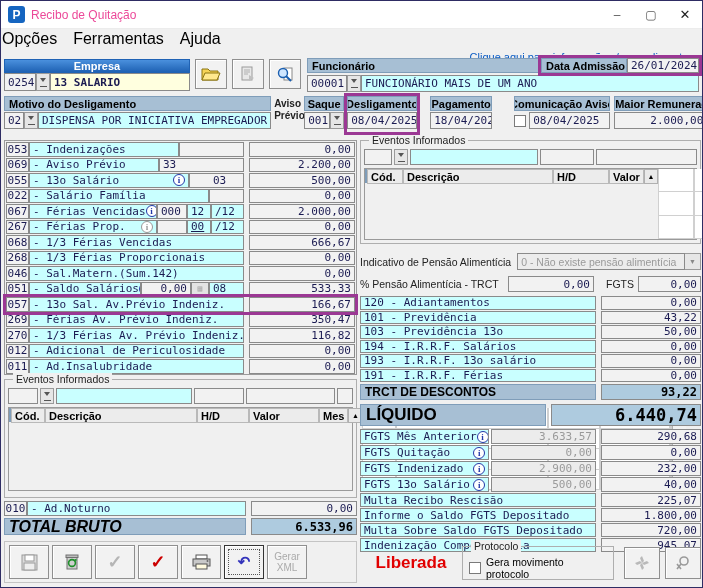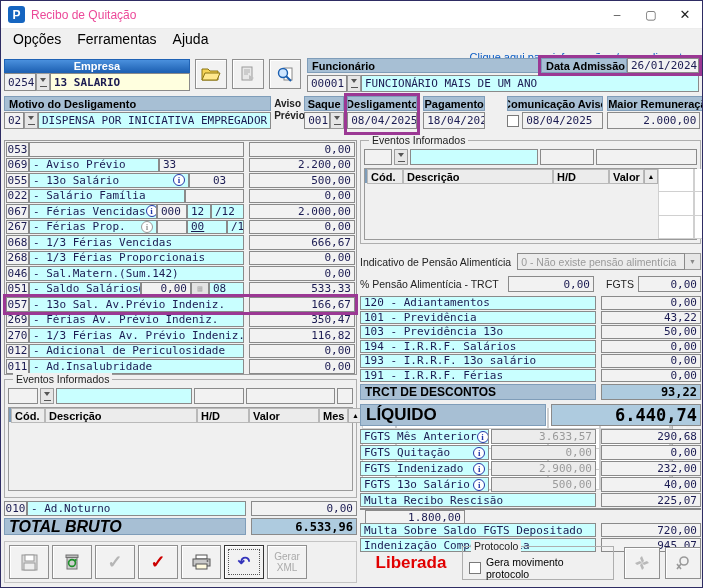--- a/index.html
+++ b/index.html
@@ -11,21 +11,21 @@
   #titlebar{position:absolute;top:0;left:0;right:0;height:28px;background:#ffffff;
     display:flex;align-items:center;padding-left:7px;border-bottom:1px solid #ececec;}
   .appicon{width:17px;height:17px;background:#1565c0;color:#fff;border-radius:3px;
     font:bold 12px "Liberation Sans",sans-serif;display:flex;align-items:center;justify-content:center;}
   .title{font-size:12px;color:#ec4899;margin-left:6px;flex:1;}
   .winbtn{width:34px;height:27px;display:flex;align-items:center;justify-content:center;
     font-size:12px;color:#5a5a5a;}
   .winbtn.close{color:#222;font-size:13px;}
   
   #menubar{position:absolute;top:28px;left:0;right:0;height:19px;background:#f0f0f0;
-    display:flex;align-items:center;padding-left:12px;gap:16px;font-size:14px;}
+    display:flex;align-items:center;padding-left:1px;gap:16px;font-size:16px;}
   #linkrow{position:absolute;top:46px;left:0;right:0;height:12px;text-align:right;padding-right:8px;}
   #linkrow a{font-size:11px;color:#0a5bc4;text-decoration:underline;}
   
   .fld{background:#f2f2f2;border:1px solid #8a8a8a;
     font:11px "DejaVu Sans Mono",monospace;color:#1b1b52;
     display:flex;align-items:center;padding:0 3px;overflow:hidden;white-space:nowrap;}
   .cyan{background:#c9ffff;}
   .yellow{background:#ffffdf;font-weight:bold;}
   .grayed{color:#9a9a9a;background:#ececec;justify-content:flex-end;}
   .vright{justify-content:flex-end;}
@@ -219,21 +219,21 @@
         <div class="fld" style="width:26px">001</div>
         <div class="spin"></div>
       </div>
     </div>
     <div class="col hl" style="width:70px;margin-left:3px">
       <div class="phead">Desligamento</div>
       <div class="hrow">
           <div class="fld" style="flex:1">08/04/2025</div>
         </div>
     </div>
-    <div class="col" style="width:62px;margin-left:6px">
+    <div class="col" style="width:62px;margin-left:13px">
       <div class="phead">Pagamento</div>
       <div class="hrow">
           <div class="fld" style="flex:1">18/04/2025</div>
         </div>
     </div>
     <div class="col" style="width:96px;margin-left:22px">
       <div class="phead">Comunicação Aviso</div>
       <div class="hrow" style="align-items:center;gap:3px">
         <div class="cb"></div>
         <div class="fld" style="flex:1;height:17px">08/04/2025</div>
@@ -246,20 +246,21 @@
         <span class="ii" style="margin-left:2px">i</span>
       </div>
     </div>
   </div>
 
   <div id="leftgrid">
     <div id="earn-rows">
         <div class="lrow">
           <div class="lleft">
             <div class="cell code fld">053</div>
+            <div class="cell fld cyan lab" style="width: 150px;">- Indenizações</div>
             <div class="cell fld" style="flex: 1 1 0%;"></div>
           </div>
           <div class="lval fld">0,00</div>
         </div>
         <div class="lrow">
           <div class="lleft">
             <div class="cell code fld">069</div>
             <div class="cell fld cyan lab" style="width: 130px;">- Aviso Prévio</div>
             <div class="cell fld" style="flex: 1 1 0%;">33</div>
           </div>
@@ -269,41 +270,41 @@
           <div class="lleft">
             <div class="cell code fld">055</div>
             <div class="cell fld cyan lab withii" style="width: 160px;">- 13o Salário<div class="ii" style="display: inline-flex;">i</div></div>
             <div class="cell fld" style="flex: 1 1 0%; padding-left: 23px;">03</div>
           </div>
           <div class="lval fld">500,00</div>
         </div>
         <div class="lrow">
           <div class="lleft">
             <div class="cell code fld">022</div>
-            <div class="cell fld cyan lab" style="width: 156px;">- Salário Família</div>
+            <div class="cell fld cyan lab" style="width: 180px;">- Salário Família</div>
             <div class="cell fld" style="flex: 1 1 0%;"></div>
           </div>
           <div class="lval fld">0,00</div>
         </div>
         <div class="lrow">
           <div class="lleft">
             <div class="cell code fld">067</div>
             <div class="cell fld cyan lab withii" style="width: 128px;">- Férias Vencidas<div class="ii" style="display: inline-flex;">i</div></div>
             <div class="cell fld" style="width: 30px;">000</div>
             <div class="cell fld cyan" style="width: 24px;">12</div>
             <div class="cell fld cyan" style="flex: 1 1 0%;">/12</div>
           </div>
           <div class="lval fld">2.000,00</div>
         </div>
         <div class="lrow">
           <div class="lleft">
             <div class="cell code fld">267</div>
             <div class="cell fld cyan lab withii" style="width: 128px;">- Férias Prop.<div class="ii grey" style="display: inline-flex;">i</div></div>
             <div class="cell fld" style="width: 30px;"></div>
-            <div class="cell fld cyan" style="width: 40px; text-decoration: underline;">00</div>
+            <div class="cell fld cyan" style="width: 24px; text-decoration: underline;">00</div>
             <div class="cell fld cyan" style="flex: 1 1 0%;">/12</div>
           </div>
           <div class="lval fld">0,00</div>
         </div>
         <div class="lrow">
           <div class="lleft">
             <div class="cell code fld">068</div>
             <div class="cell fld cyan lab flex">- 1/3 Férias Vencidas</div>
           </div>
           <div class="lval fld">666,67</div>
@@ -593,21 +594,21 @@
           <div class="fld cyan lab">FGTS 13o Salário<div class="ii">i</div></div>
           <div class="fld base grayed">500,00</div>
           <div class="fld val">40,00</div>
         </div>
       </div>
     <div id="extra-rows">
         <div class="rrow" style="height: 14px;">
           <div class="fld cyan lab">Multa Recibo Rescisão</div>
           <div class="fld val">225,07</div>
         </div>
-        <div class="rrow" style="height: 14px; flex-direction: column;">
+        <div class="rrow" style="height: 14px;">
           <div class="fld cyan lab">Informe o Saldo FGTS Depositado</div>
           <div class="fld val">1.800,00</div>
         </div>
         <div class="rrow" style="height: 14px;">
           <div class="fld cyan lab">Multa Sobre Saldo FGTS Depositado</div>
           <div class="fld val">720,00</div>
         </div>
         <div class="rrow" style="height: 14px;">
           <div class="fld cyan lab">Indenização Compensatória</div>
           <div class="fld val">945,07</div>

